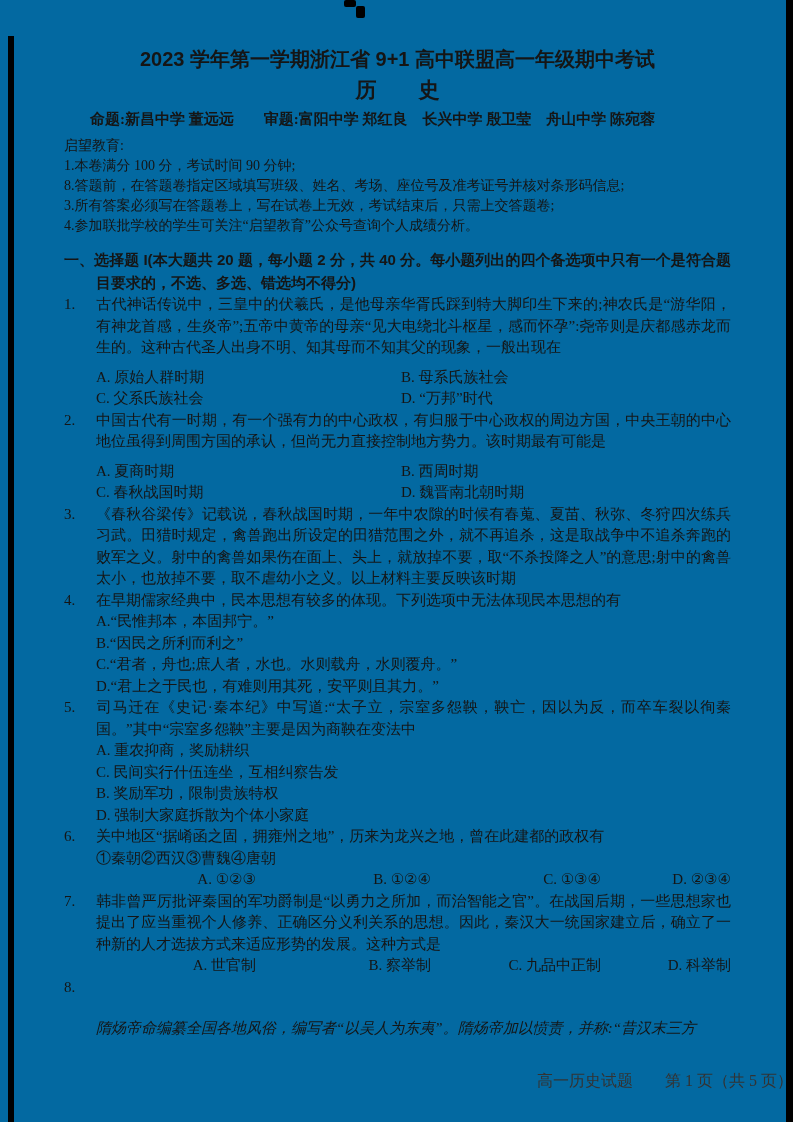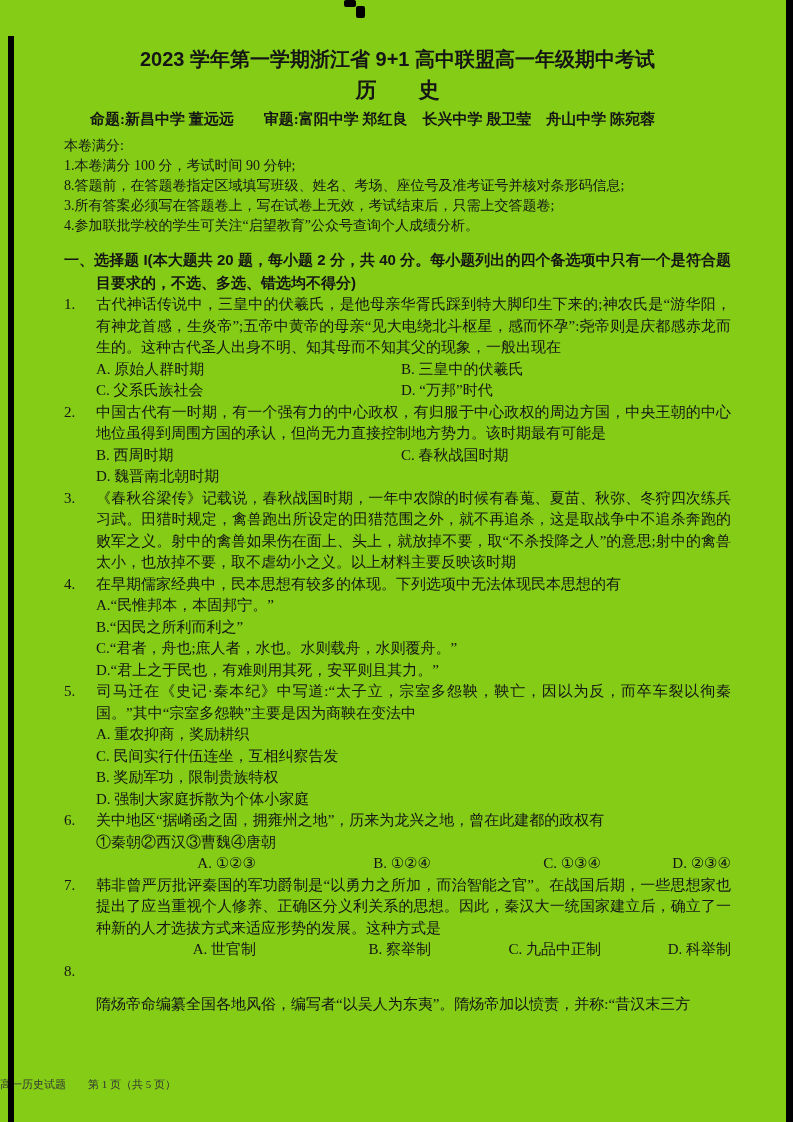--- a/index.html
+++ b/index.html
@@ -4,21 +4,21 @@
 <style>
   * { margin:0; padding:0; box-sizing:border-box; }
   html,body { width:793px; height:1122px; background:#e9e9e9; }
   body {
     position:relative; overflow:hidden;
     font-family:"Liberation Serif","DejaVu Serif",serif;
     color:#151515;
   }
   .page {
     position:absolute; inset:0;
-    background:#84cc16;
+    background:#0369a1;
     padding:46px 62px 0 64px;
     overflow:hidden;
   }
   .title {
     text-align:center; font-size:20px; line-height:26px; font-weight:700;
     font-family:"Liberation Sans","DejaVu Sans",sans-serif;
   }
   .subject {
     text-align:center; font-size:21px; line-height:28px; font-weight:700; margin-top:4px;
     font-family:"Liberation Sans","DejaVu Sans",sans-serif;
@@ -32,62 +32,63 @@
     margin-top:12px;
     font-family:"Liberation Sans","DejaVu Sans",sans-serif;
     font-weight:700; font-size:15px; line-height:23px;
     padding-left:32px; text-indent:-32px; text-align:justify;
   }
   .question { font-size:15px; line-height:21.5px; }
   .stem { padding-left:32px; text-indent:-32px; text-align:justify; }
   .qnum { display:inline-block; width:32px; text-indent:0; }
   .sub-line { padding-left:32px; }
   .options { padding-left:32px; }
-  .options.grid2 { display:grid; grid-template-columns:305px 1fr; }
+  .options.grid2 { display:grid; grid-template-columns:305px 1fr;margin-top:8px; }
   .options.row4  { display:grid; grid-template-columns:160px 175px 170px 1fr;text-align:right; }
   .options.stack .option { display:block; }
-  .q-para { margin-top:12px; text-indent:32px; text-align:justify; }
+  .q-para { margin-top:20px; text-indent:32px; text-align:justify;font-style:italic; }
   .footer {
     position:absolute; left:0; right:0; bottom:30px;
-    text-align:left; font-size:11px; color:#333;
+    text-align:right; font-size:16px; color:#333;
   }
   .edge { position:absolute; background:#000; }
   .edge-left  { left:8px;  top:36px; width:6px; height:1086px; }
   .edge-right { right:0;   top:0;    width:7px; height:1122px; }
   .mark-1 { left:344px; top:0;  width:12px; height:7px;  border-radius:2px; }
   .mark-2 { left:356px; top:6px; width:9px;  height:12px; border-radius:2px; }
 </style>
 </head>
 <body>
 
 <div class="page">
   <div class="title">2023 学年第一学期浙江省 9+1 高中联盟高一年级期中考试</div>
   <div class="subject">历　　史</div>
   <div class="authors">命题:新昌中学 董远远　　审题:富阳中学 郑红良　长兴中学 殷卫莹　舟山中学 陈宛蓉</div>
-  <div class="notice-head">本卷满分:</div>
+  <div class="notice-head">启望教育:</div>
   <div>
       <div class="notice-line">1.本卷满分 100 分，考试时间 90 分钟;</div>
       <div class="notice-line">8.答题前，在答题卷指定区域填写班级、姓名、考场、座位号及准考证号并核对条形码信息;</div>
       <div class="notice-line">3.所有答案必须写在答题卷上，写在试卷上无效，考试结束后，只需上交答题卷;</div>
       <div class="notice-line">4.参加联批学校的学生可关注“启望教育”公众号查询个人成绩分析。</div>
     </div>
   <div class="section-title">一、选择题 I(本大题共 20 题，每小题 2 分，共 40 分。每小题列出的四个备选项中只有一个是符合题目要求的，不选、多选、错选均不得分)</div>
   <div>
       <div class="question">
         <div class="stem"><span class="qnum">1.</span>古代神话传说中，三皇中的伏羲氏，是他母亲华胥氏踩到特大脚印生下来的;神农氏是“游华阳，有神龙首感，生炎帝”;五帝中黄帝的母亲“见大电绕北斗枢星，感而怀孕”:尧帝则是庆都感赤龙而生的。这种古代圣人出身不明、知其母而不知其父的现象，一般出现在</div>
         <div class="options grid2">
           <div class="option">A. 原始人群时期</div>
-          <div class="option">B. 三皇中的伏羲氏</div>
+          <div class="option">B. 母系氏族社会</div>
           <div class="option">C. 父系氏族社会</div>
           <div class="option">D. “万邦”时代</div>
         </div>
       </div>
       <div class="question">
         <div class="stem"><span class="qnum">2.</span>中国古代有一时期，有一个强有力的中心政权，有归服于中心政权的周边方国，中央王朝的中心地位虽得到周围方国的承认，但尚无力直接控制地方势力。该时期最有可能是</div>
         <div class="options grid2">
+          <div class="option">A. 夏商时期</div>
           <div class="option">B. 西周时期</div>
           <div class="option">C. 春秋战国时期</div>
           <div class="option">D. 魏晋南北朝时期</div>
         </div>
       </div>
       <div class="question">
         <div class="stem"><span class="qnum">3.</span>《春秋谷梁传》记载说，春秋战国时期，一年中农隙的时候有春蒐、夏苗、秋弥、冬狩四次练兵习武。田猎时规定，禽兽跑出所设定的田猎范围之外，就不再追杀，这是取战争中不追杀奔跑的败军之义。射中的禽兽如果伤在面上、头上，就放掉不要，取“不杀投降之人”的意思;射中的禽兽太小，也放掉不要，取不虐幼小之义。以上材料主要反映该时期</div>
       </div>
       <div class="question">
         <div class="stem"><span class="qnum">4.</span>在早期儒家经典中，民本思想有较多的体现。下列选项中无法体现民本思想的有</div>

